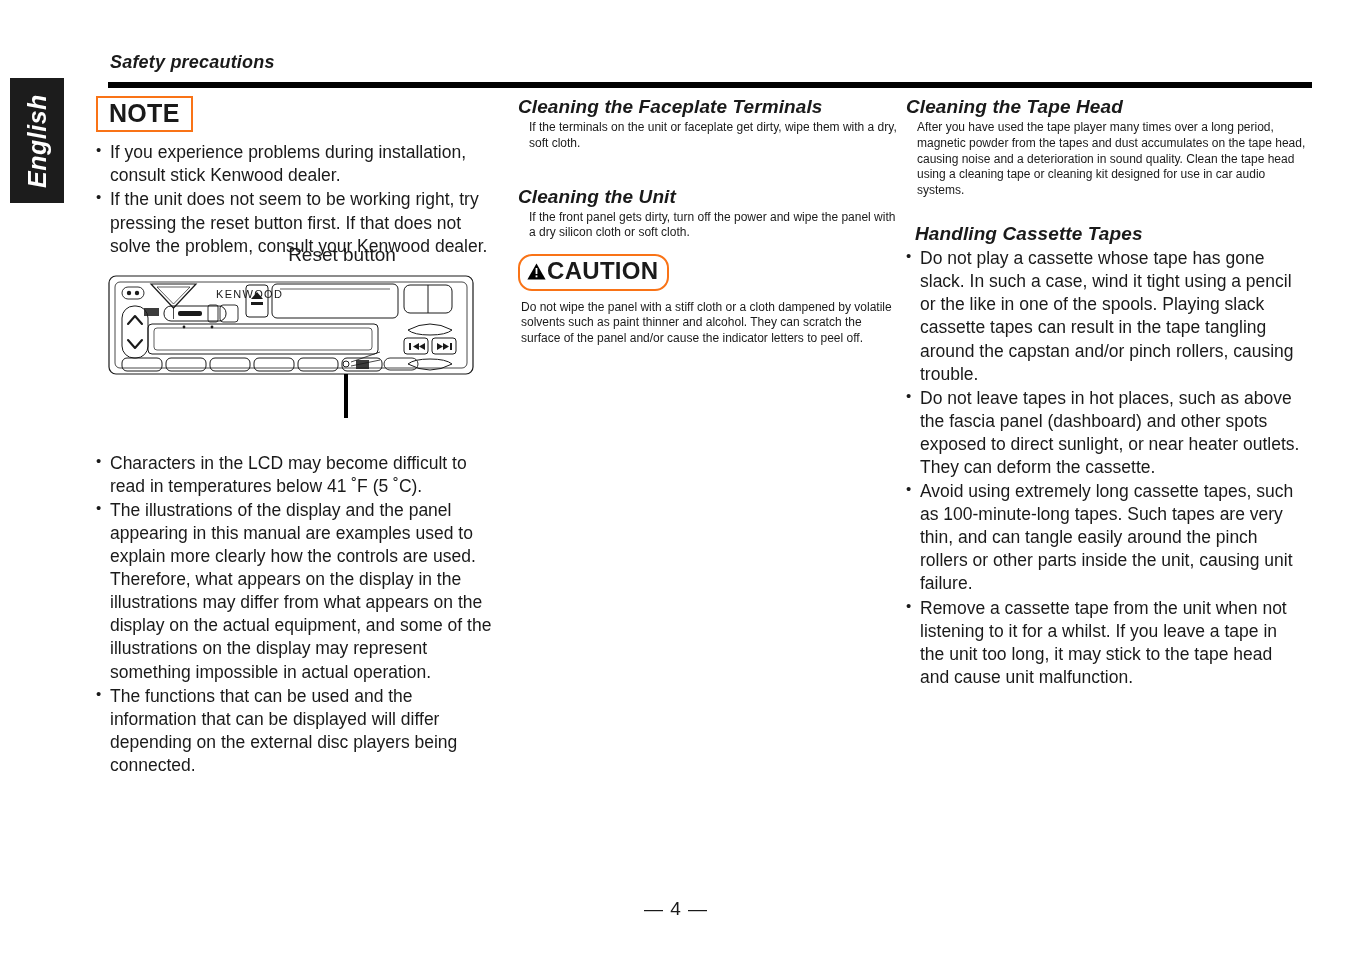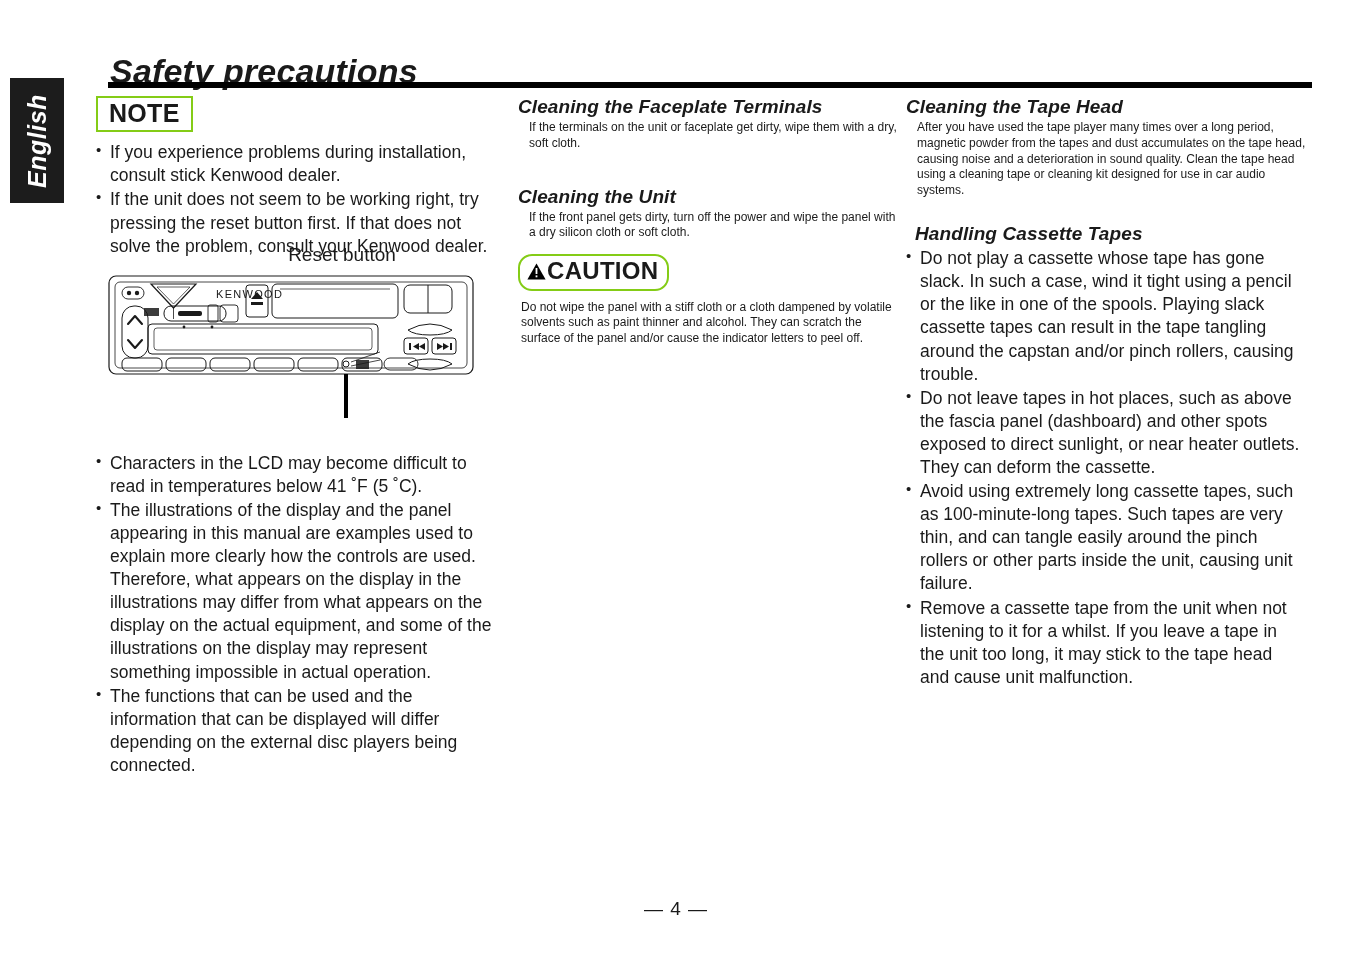--- a/index.html
+++ b/index.html
@@ -36,21 +36,21 @@
     font-weight: bold;
     font-style: italic;
     letter-spacing: 0.5px;
   }
 
   
   .page-title {
     position: absolute;
     left: 110px;
     top: 52px;
-    font-size: 34px;
+    font-size: 18px;
     font-weight: bold;
     font-style: italic;
     letter-spacing: 0.2px;
   }
   .title-rule {
     position: absolute;
     left: 108px;
     top: 82px;
     width: 1204px;
     height: 6px;
@@ -62,21 +62,21 @@
     position: absolute;
     top: 96px;
   }
   .col-1 { left: 96px;  width: 400px; }
   .col-2 { left: 518px; width: 380px; }
   .col-3 { left: 906px; width: 400px; }
 
   
   .label-box {
     display: inline-block;
-    border: 2px solid #84cc16;
+    border: 2px solid #f97316;
     padding: 2px 11px 4px 11px;
     font-size: 25px;
     font-weight: bold;
     line-height: 1.05;
     letter-spacing: 0.3px;
   }
   .label-box.caution {
     padding: 2px 9px 4px 7px;
     font-size: 24px;
     border-radius: 14px;

